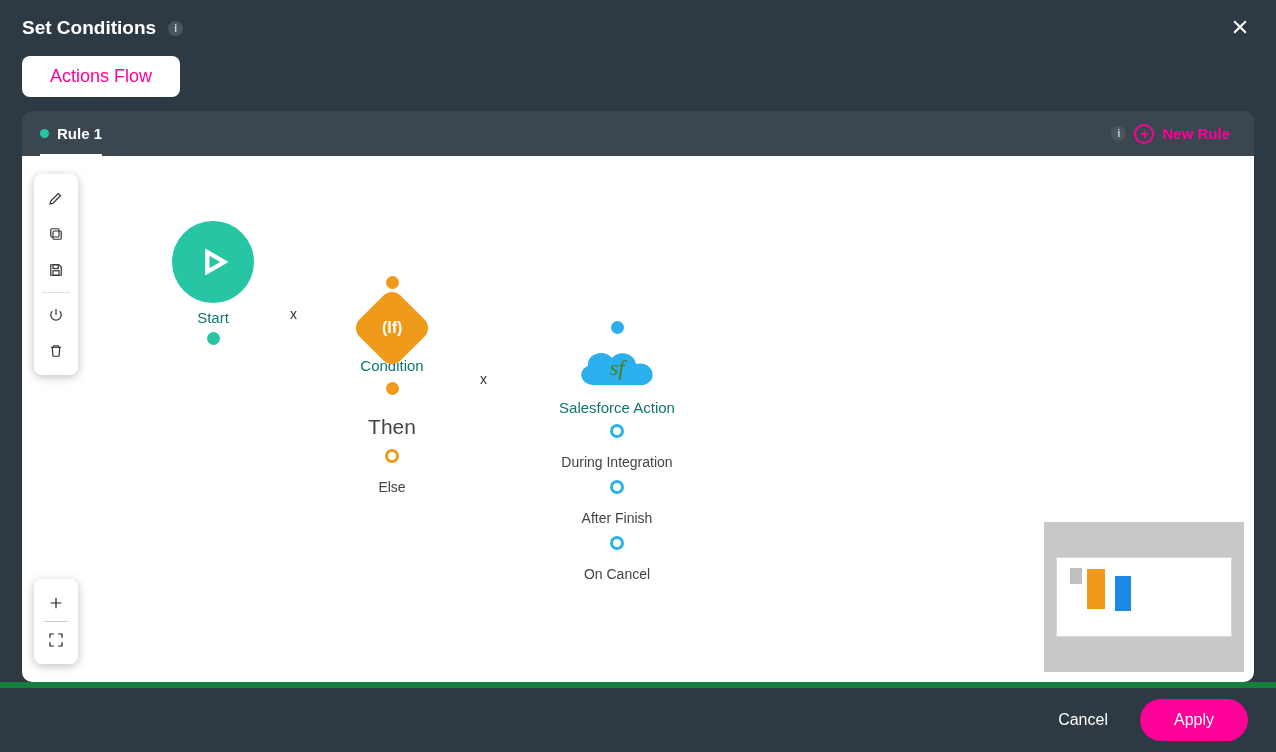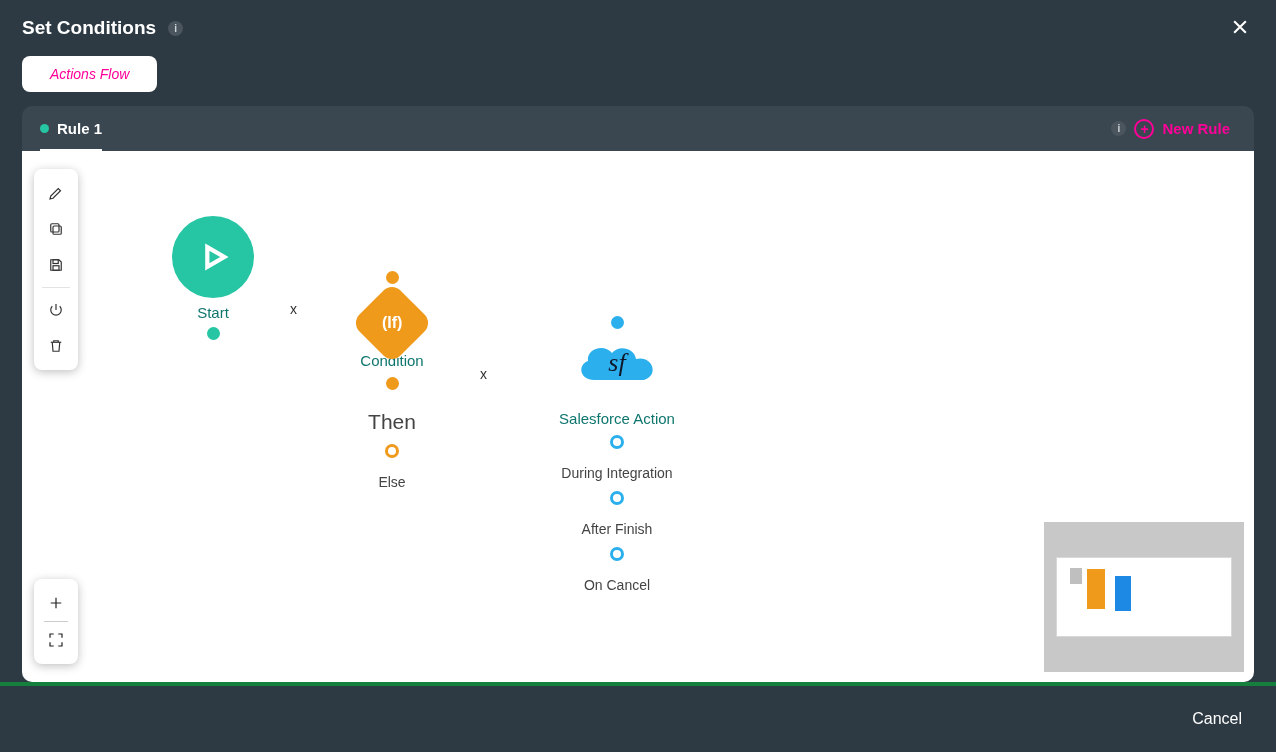--- a/index.html
+++ b/index.html
@@ -39,21 +39,21 @@
     align-items:center;justify-content:center;
   }
   .close-btn{
     background:none;border:none;color:#fff;cursor:pointer;padding:4px;
   }
   .close-btn svg{width:20px;height:20px;stroke:#fff;stroke-width:2.5;}
   
   .tabs-row{padding:0 22px 14px 22px;}
   .pill-btn{
     background:#fff;border:none;border-radius:8px;padding:10px 28px;
-    color:var(--accent);font-size:14px;font-weight:500;cursor:pointer;font-style:italic;
+    color:var(--accent);font-size:18px;font-weight:500;cursor:pointer;
   }
   
   .rule-bar{
     margin:0 22px;background:var(--header2);border-radius:10px 10px 0 0;
     height:45px;display:flex;align-items:center;justify-content:space-between;
     padding:0 18px;
     gap:8px;
   }
   .rule-tab{
     display:flex;align-items:center;gap:8px;color:#fff;font-size:15px;font-weight:700;
@@ -107,21 +107,21 @@
   .diamond{
     width:58px;height:58px;background:var(--orange);transform:rotate(45deg);
     border-radius:12px;display:flex;align-items:center;justify-content:center;
   }
   .diamond span{transform:rotate(-45deg);color:#fff;font-size:16px;font-weight:600;}
   
   .cloud{
     width:90px;height:55px;position:relative;
   }
   .cloud svg{position:absolute;inset:0;}
-  .cloud-text{position:absolute;inset:0;display:flex;align-items:center;justify-content:center;color:#0f172a;font-size:26px;font-family:Georgia,serif;font-style:italic;}
+  .cloud-text{position:absolute;inset:0;display:flex;align-items:center;justify-content:center;color:#4d7c0f;font-size:22px;font-family:Georgia,serif;font-style:italic;}
   
   .edge-x{
     position:absolute;font-size:14px;color:#333;background:transparent;
   }
   
   .minimap{
     position:absolute;right:10px;bottom:10px;width:200px;height:150px;
     background:var(--mini-bg);display:flex;align-items:center;justify-content:center;
   }
   .minimap-inner{
@@ -129,21 +129,21 @@
   }
   .mm-block{position:absolute;}
   .mm1{left:13px;top:10px;width:12px;height:16px;background:#bfbfbf;}
   .mm2{left:30px;top:11px;width:18px;height:40px;background:var(--orange);}
   .mm3{left:58px;top:18px;width:16px;height:35px;background:#1e88e5;}
   
   .edges{position:absolute;inset:0;pointer-events:none;}
   
   .footer{
     height:70px;display:flex;align-items:center;justify-content:flex-end;gap:26px;
-    padding:0 28px;background:var(--bg-dark);border-top:4px solid #15803d;
+    padding:0 28px;background:var(--bg-dark);border-top:6px solid #15803d;
   }
   .btn-cancel{background:none;border:none;color:#fff;font-size:16px;cursor:pointer;}
   .btn-apply{
     background:var(--accent);border:none;color:#fff;font-size:16px;font-weight:500;
     padding:12px 34px;border-radius:24px;cursor:pointer;
   }
 </style>
 </head>
 <body>
 
@@ -258,21 +258,21 @@
     </div>
 
     <div class="node" style="left:510px;top:165px;width:170px">
       <span class="sub-port" style="background:var(--blue)"></span>
       <div class="cloud" style="margin-top:6px">
         <svg viewBox="0 0 90 55">
             <path d="M22 45 C8 45 5 30 16 26 C14 14 32 8 40 18 C46 10 62 12 64 24 C80 20 88 40 72 45 Z" fill="#2cb0ed"></path>
           </svg>
         <span class="cloud-text">sf</span>
       </div>
-      <div class="node-label" style="margin-top:20px">Salesforce Action</div>
+      <div class="node-label" style="margin-top:4px">Salesforce Action</div>
 
       <span class="ring" style="margin-top:8px"></span>
       <div class="mini-label">During Integration</div>
 
       <span class="ring" style="margin-top:10px"></span>
       <div class="mini-label">After Finish</div>
 
       <span class="ring" style="margin-top:10px"></span>
       <div class="mini-label">On Cancel</div>
     </div>
@@ -282,15 +282,16 @@
         <div class="mm-block mm1"></div>
         <div class="mm-block mm2"></div>
         <div class="mm-block mm3"></div>
       </div>
     </div>
 
   </div>
 
   <div class="footer">
     <button class="btn-cancel">Cancel</button>
+    <button class="btn-apply">Apply</button>
   </div>
 
 </div>
 
 </body></html>

